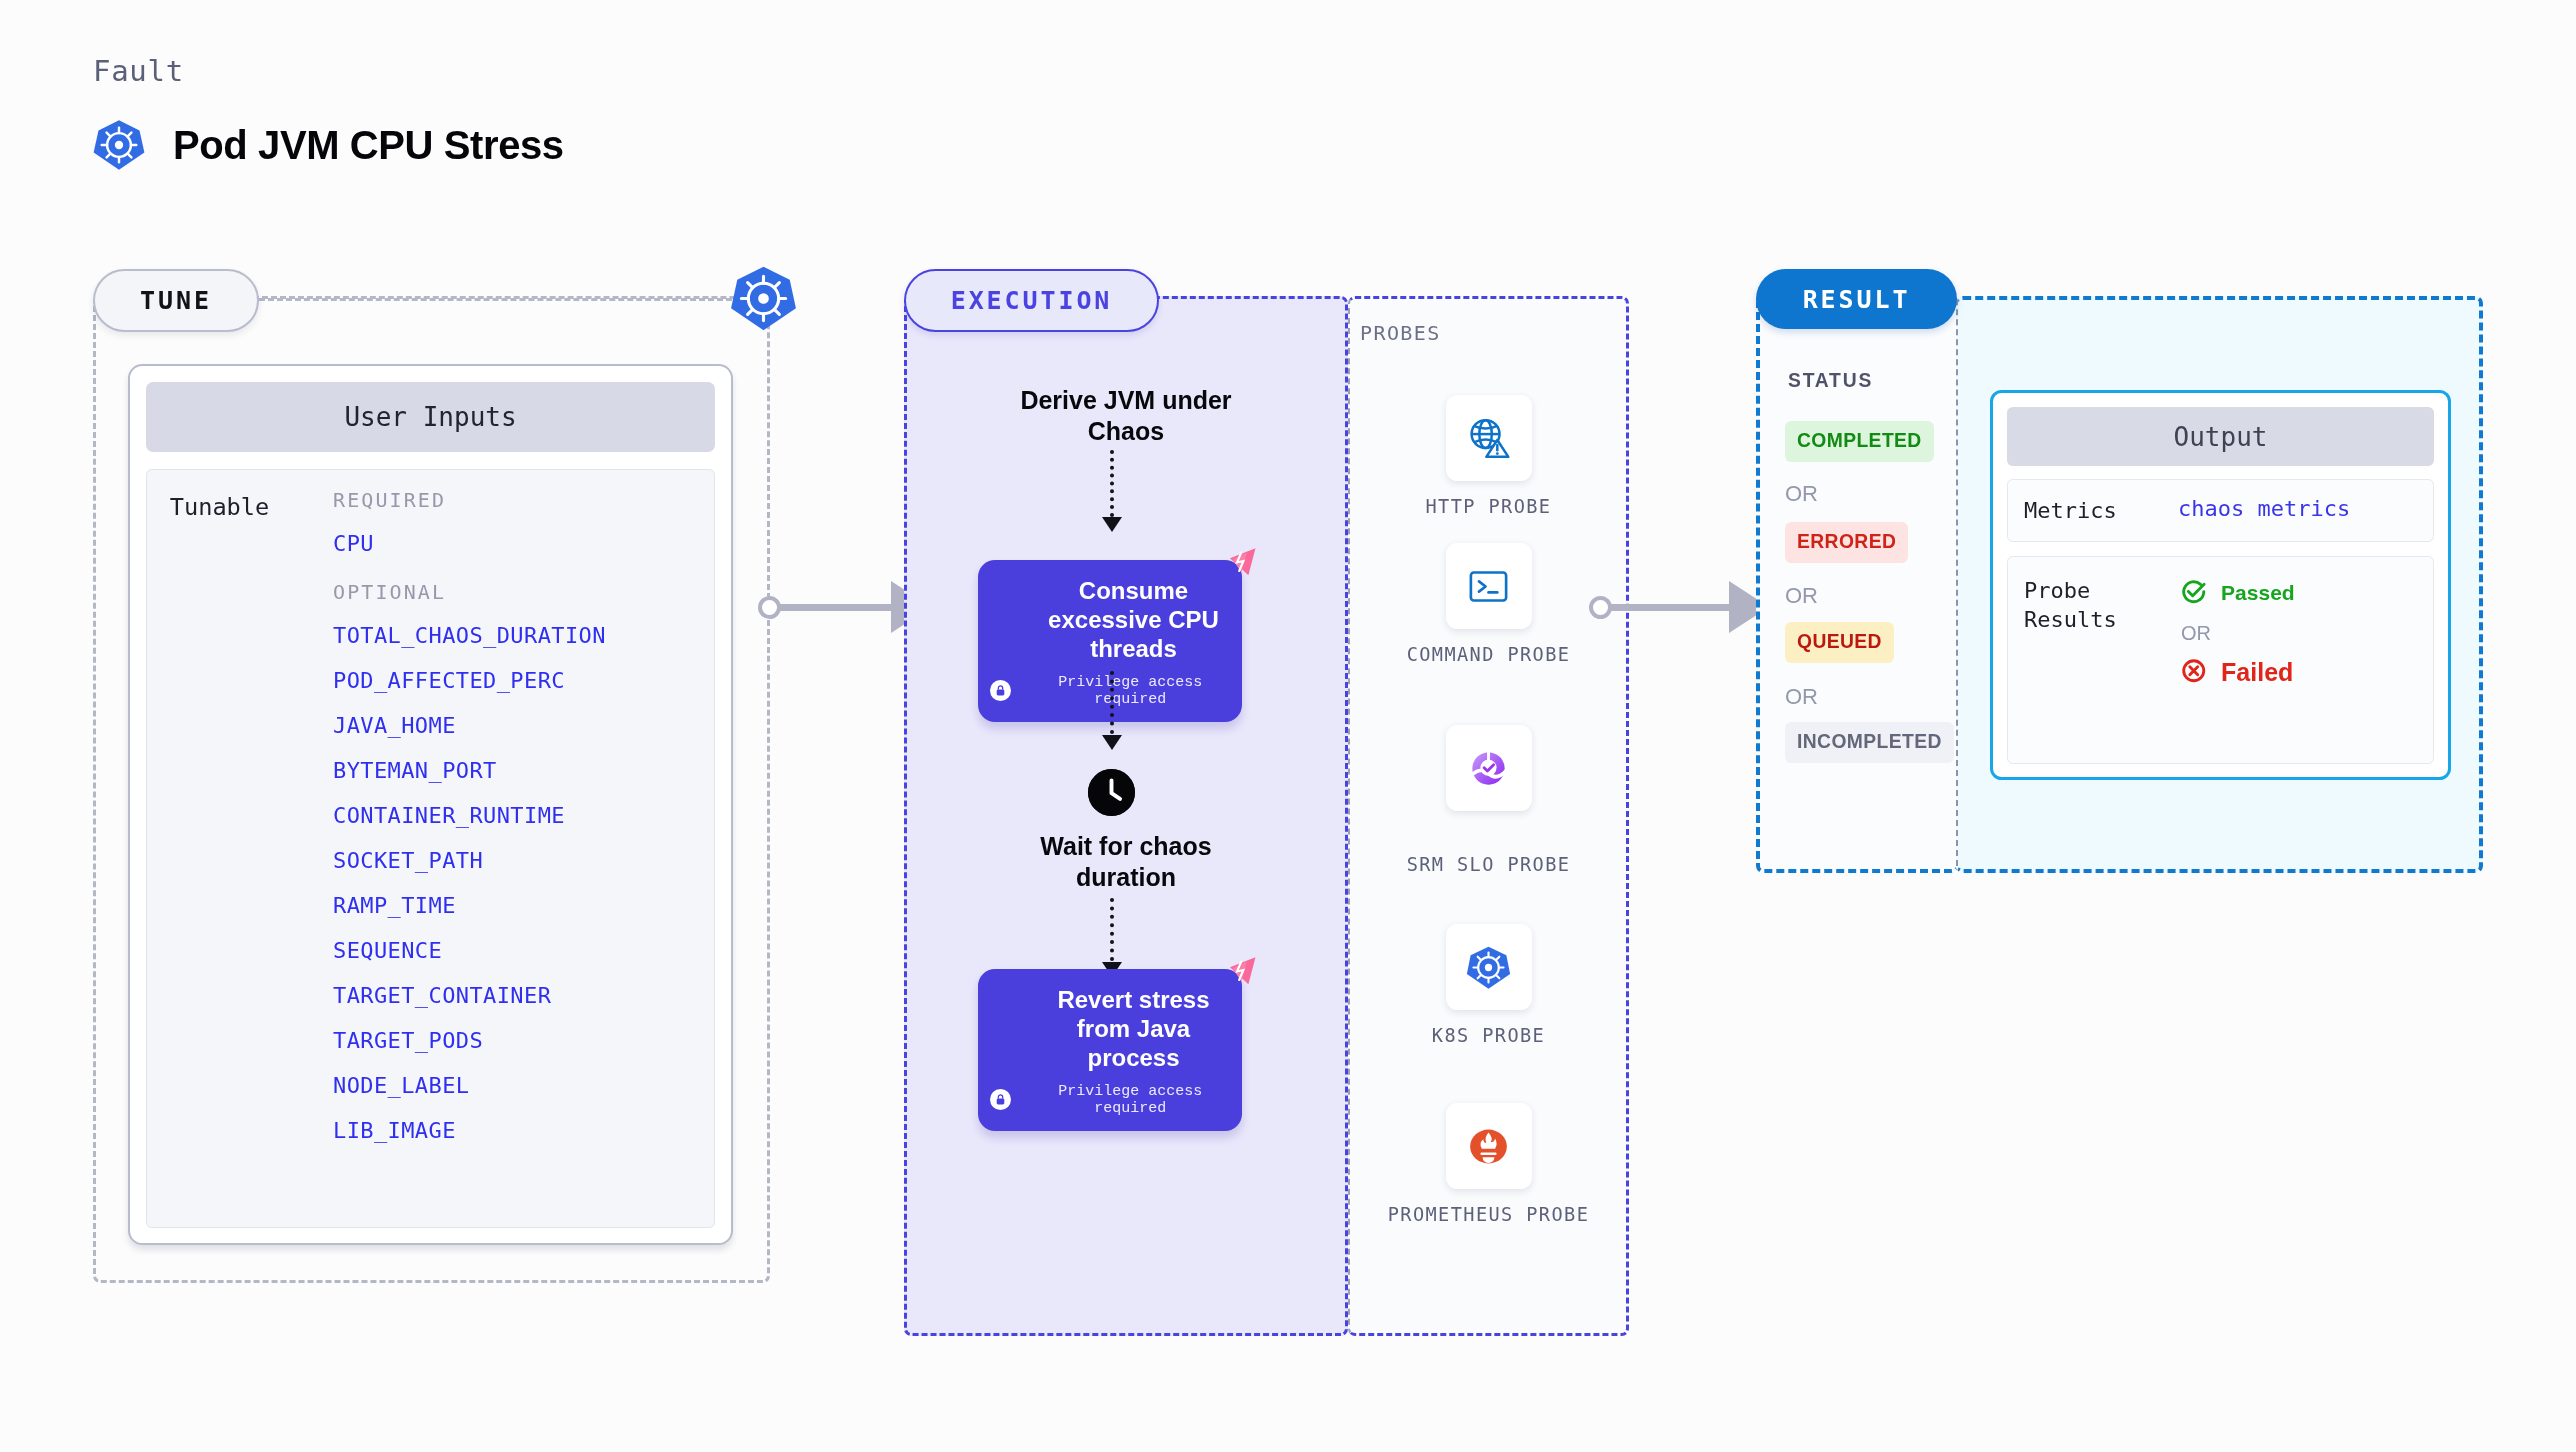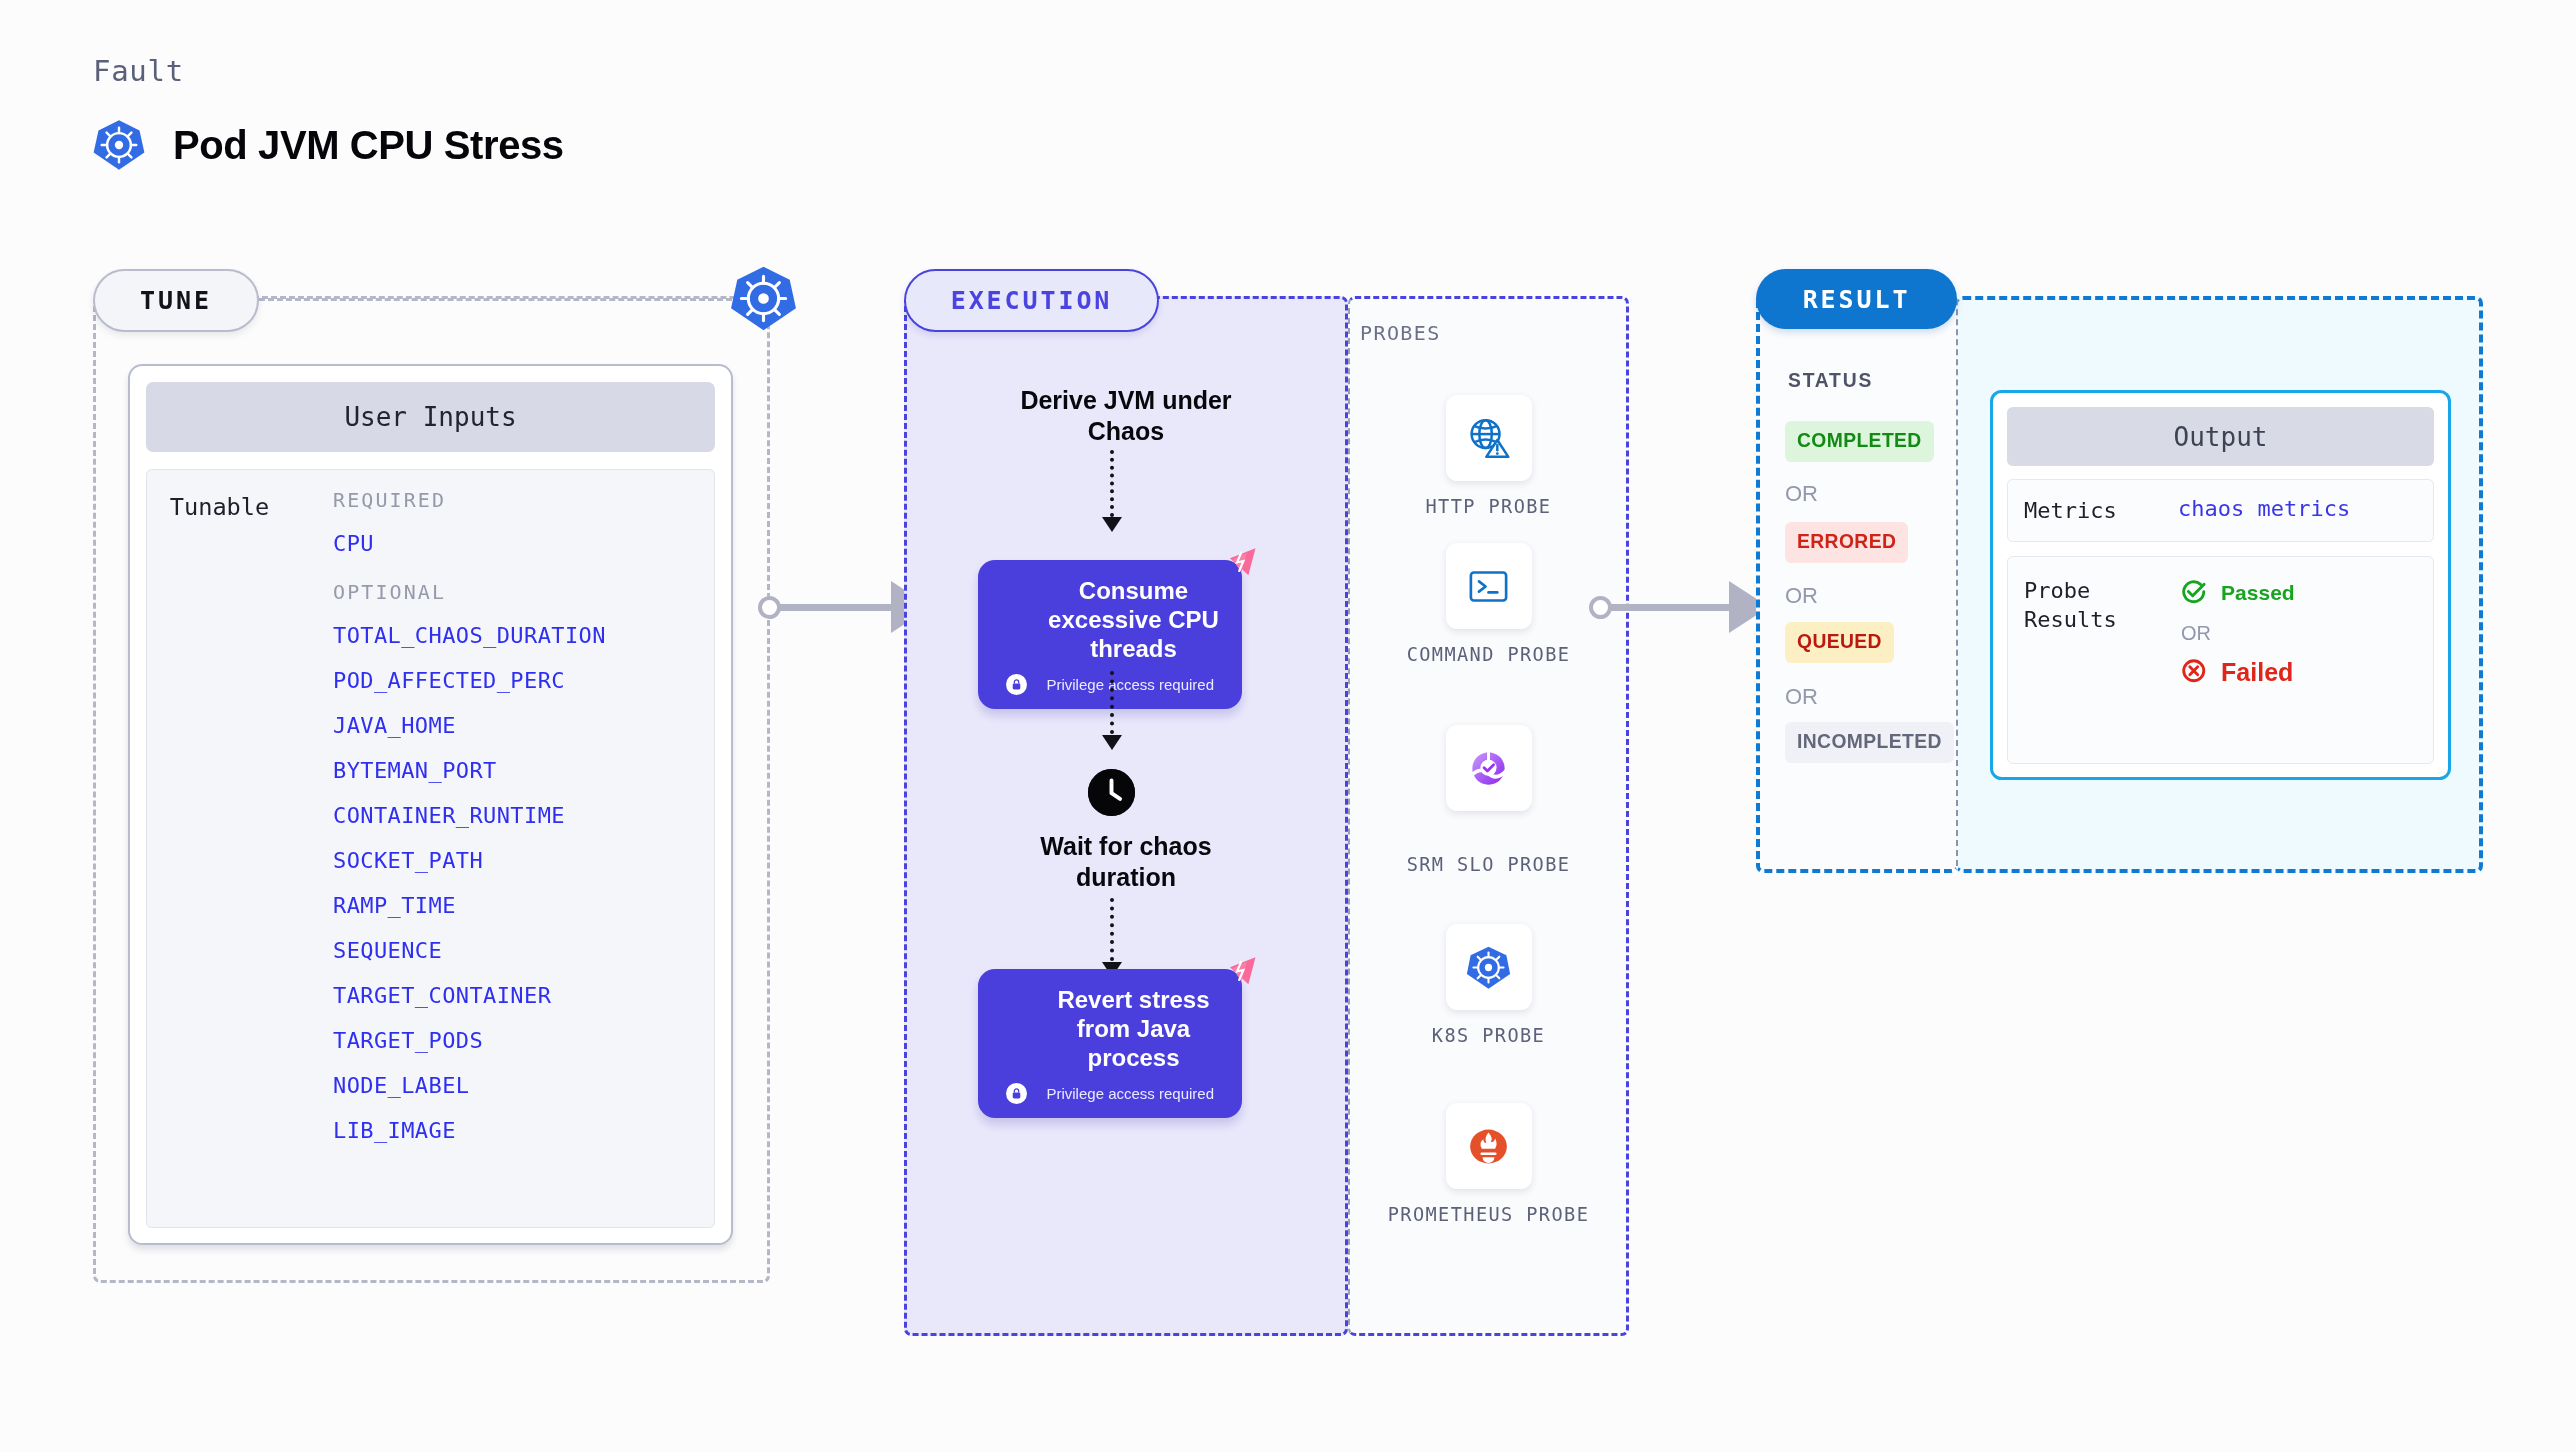--- a/index.html
+++ b/index.html
@@ -202,21 +202,21 @@
     box-shadow: 0 6.4px 10px rgba(50,40,160,.18);
     padding: 15.8px 11.5px 14.3px 11.5px;
   }
   .exec-card .ttl {
     font-size: 24px; font-weight: 700; line-height: 1.22; margin-left: 47px;
   }
   .exec-card .priv {
     margin-top: 10px;
     display: flex; align-items: center; justify-content: center;
     gap: 19px;
-    font-size: 15px; font-weight: 400; color: #eceafd;
+    font-size: 15px; font-weight: 400; color: #eceafd; font-family: Liberation Mono, monospace;
   }
   .lock-badge {
     width: 21.5px; height: 21.5px; border-radius: 50%;
     background: #ffffff; flex: none;
     display: flex; align-items: center; justify-content: center;
   }
   #exec-card-1 { left: 978px; top: 560px; }
   #exec-card-2 { left: 978px; top: 969px; }
   .flag {
     position: absolute; right: -21.5px; top: -15.8px;

